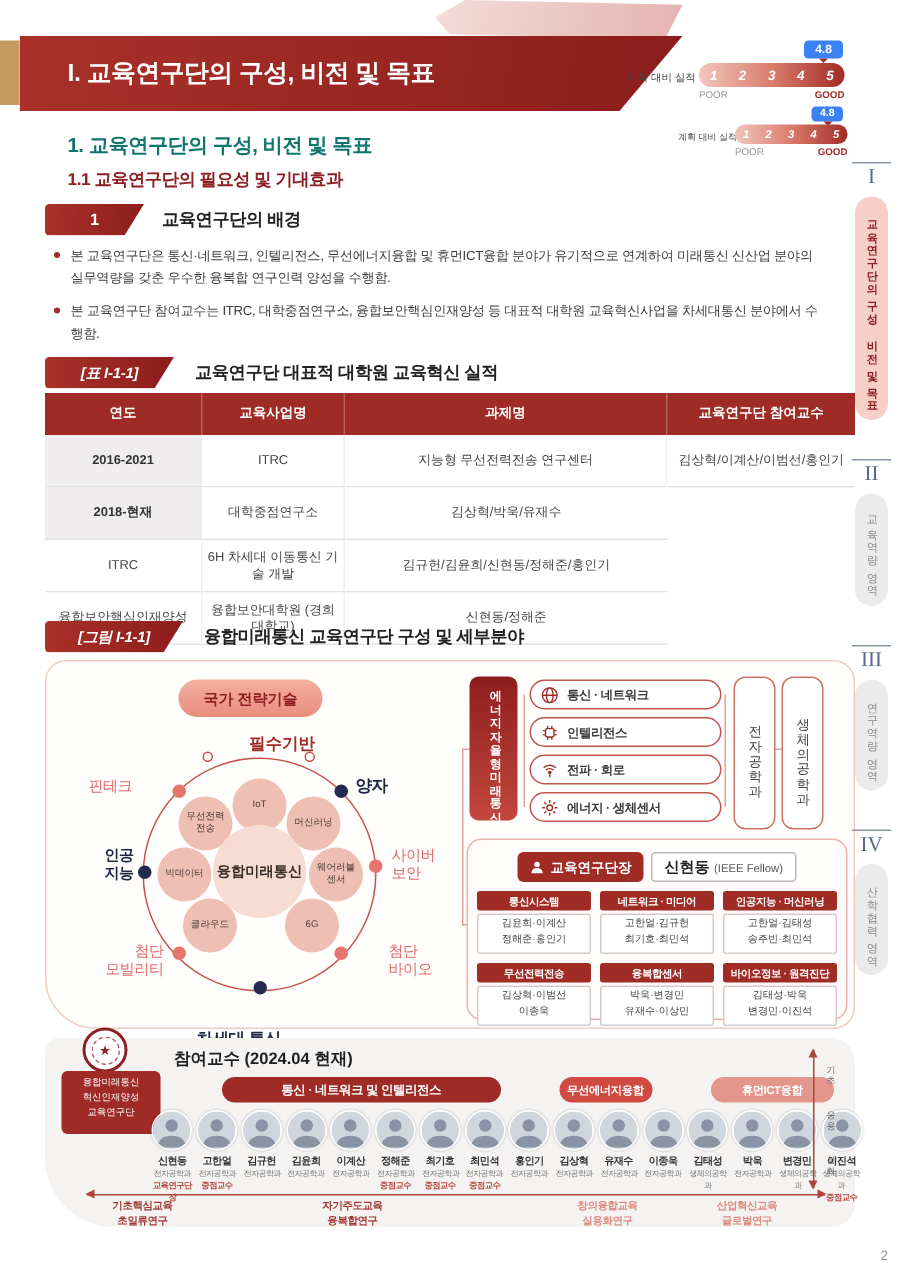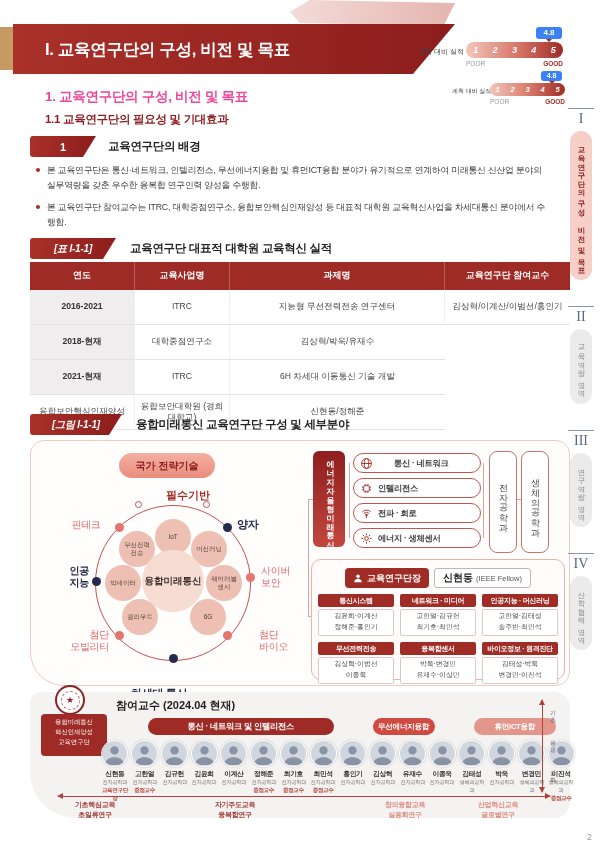--- a/index.html
+++ b/index.html
@@ -36,21 +36,21 @@
   .r-bar span{color:#fff;font-weight:bold;font-style:italic;}
   .big .r-bar span{font-size:9px;}
   .small .r-bar span{font-size:7.5px;}
   .r-minmax{position:absolute;display:flex;justify-content:space-between;}
   .big .r-minmax{left:48px;top:33px;width:97px;}
   .small .r-minmax{left:38px;top:27px;width:75px;}
   .r-min{font-size:6.5px;color:#999;}
   .r-max{font-size:6.5px;color:#a02c26;font-weight:bold;}
 
   
-  .h1{left:45px;top:88px;color:#ec4899;font-size:13.5px;font-weight:bold;letter-spacing:-.3px;}
+  .h1{left:45px;top:88px;color:#0f766e;font-size:13.5px;font-weight:bold;letter-spacing:-.3px;}
   .h2{left:45px;top:112px;color:#8d1f23;font-size:11.5px;font-weight:bold;letter-spacing:-.3px;}
 
   
   .sec-head{position:absolute;left:30px;width:538px;height:24px;}
   .sec-tag{position:absolute;left:0;top:0;height:21px;background:linear-gradient(95deg,#a93129,#8c1d1c);
     color:#fff;font-weight:bold;display:flex;align-items:center;justify-content:center;
     border-radius:3px 0 0 3px;clip-path:polygon(0 0,100% 0,calc(100% - 13px) 100%,0 100%);}
   .sec-tag.num{width:66px;font-size:11px;}
   .sec-tag.lbl{font-style:italic;font-size:10px;letter-spacing:-.2px;}
   .sec-title{position:absolute;top:3px;font-size:11.5px;font-weight:bold;color:#222;letter-spacing:-.3px;}
@@ -79,21 +79,21 @@
     display:flex;align-items:center;justify-content:center;}
   .core-label{left:103px;top:47px;width:76px;text-align:right;color:#9e2b26;font-size:11px;font-weight:bold;}
   .big-circle{left:64px;top:64px;width:154px;height:154px;border:1px solid #c4524d;border-radius:50%;}
   .ringlet{width:5px;height:5px;border:1px solid #c4524d;border-radius:50%;background:#fff;}
   .rg1{left:104px;top:60px;} .rg2{left:172px;top:60px;}
   .dot{width:9px;height:9px;border-radius:50%;}
   .dot.pink{background:#e4766f;} .dot.dark{background:#232a4d;}
   .d-fintech{left:84px;top:82px;} .d-quantum{left:192px;top:82px;} .d-cyber{left:215px;top:132px;}
   .d-bio{left:192px;top:190px;} .d-next{left:138px;top:213px;} .d-mobility{left:84px;top:190px;} .d-ai{left:61px;top:136px;}
   .o-node{position:absolute;font-size:10px;line-height:1.15;white-space:pre-line;letter-spacing:-.3px;}
-  .o-node.idx-0{left:28px;top:78px;width:54px;text-align:center;color:#e0696b;}
+  .o-node.idx-0{left:28px;top:78px;width:54px;text-align:left;color:#e0696b;}
   .o-node.idx-1{left:206px;top:77px;color:#1f2742;font-weight:bold;font-size:11px;}
   .o-node.idx-2{left:230px;top:124px;color:#e0696b;}
   .o-node.idx-3{left:228px;top:188px;color:#e0696b;}
   .o-node.idx-4{left:100px;top:222px;width:80px;text-align:left;color:#1f2742;font-weight:bold;font-size:11px;margin-top:24px;}
   .o-node.idx-5{left:14px;top:188px;width:64px;text-align:right;color:#e0696b;}
   .o-node.idx-6{left:14px;top:124px;width:44px;text-align:right;color:#1f2742;font-weight:bold;}
   .i-node{position:absolute;width:36px;height:36px;border-radius:50%;background:#eec0b4;
     display:flex;align-items:center;justify-content:center;text-align:center;
     font-size:6.4px;color:#4c3b35;line-height:1.2;white-space:pre-line;}
   .i-node.idx-0{left:124px;top:78px;} .i-node.idx-1{left:160px;top:90px;} .i-node.idx-2{left:175px;top:124px;}
@@ -103,21 +103,21 @@
     display:flex;align-items:center;justify-content:center;font-size:9.5px;font-weight:bold;color:#3c2e2a;}
 
   .v-banner{left:282px;top:10px;width:32px;height:96px;border-radius:6px;
     background:linear-gradient(180deg,#8e1e1e,#c2473e);
     display:flex;align-items:center;justify-content:center;}
   .v-banner span{writing-mode:vertical-rl;color:#fff;font-size:8px;font-weight:bold;letter-spacing:1px;}
   .dom-box{position:absolute;left:322px;width:128px;height:20px;border:1px solid #c0564e;border-radius:10px;
     background:#fff;display:flex;align-items:center;padding-left:6px;box-sizing:border-box;}
   .dom-box .ic{width:13px;height:13px;flex:0 0 13px;}
   .dom-box .dlbl{font-size:8.3px;color:#3a3a3a;margin-left:5px;font-weight:bold;letter-spacing:-.3px;}
-  .dom-0{top:12px;gap:16px;} .dom-1{top:37px;} .dom-2{top:62px;} .dom-3{top:87px;}
+  .dom-0{top:12px;} .dom-1{top:37px;} .dom-2{top:62px;} .dom-3{top:87px;}
   .dept{position:absolute;top:10px;width:26px;height:100px;border:1px solid #cd7267;border-radius:8px;background:#fff;
     display:flex;align-items:center;justify-content:center;}
   .dept span{writing-mode:vertical-rl;font-size:9px;color:#444;letter-spacing:1px;}
   .dept.d0{left:458px;} .dept.d1{left:490px;}
   .conn{background:#dca49b;}
   .cn1{left:318px;top:22px;width:1px;height:75px;} .cn2{left:452px;top:22px;width:1px;height:75px;}
   .cn3{left:484px;top:58px;width:6px;height:1px;} .cn4{left:277px;top:58px;width:1px;height:118px;}
   .cn5{left:277px;top:58px;width:5px;height:1px;} .cn6{left:277px;top:175px;width:4px;height:1px;}
 
   .org-box{left:280px;top:118px;width:252px;height:119px;border:1px solid #e7b3aa;border-radius:10px;background:#fffcfb;}
@@ -262,23 +262,23 @@
           <div class="cell">김상혁/이계산/이범선/홍인기</div>
         </div>
 
         <div class="t-row body idx-1">
           <div class="cell year">2018-현재</div>
           <div class="cell">대학중점연구소</div>
           <div class="cell">김상혁/박욱/유재수</div>
         </div>
 
         <div class="t-row body idx-2">
-          <div class="cell year">2021-현재</div>
           <div class="cell">ITRC</div>
           <div class="cell">6H 차세대 이동통신 기술 개발</div>
+          <div class="cell">김규헌/김윤희/신현동/정해준/홍인기</div>
         </div>
 
         <div class="t-row body idx-3">
           <div class="cell">융합보안핵심인재양성</div>
           <div class="cell">융합보안대학원 (경희대학교)</div>
           <div class="cell">신현동/정해준</div>
         </div>
       </div>
   </div>
 

